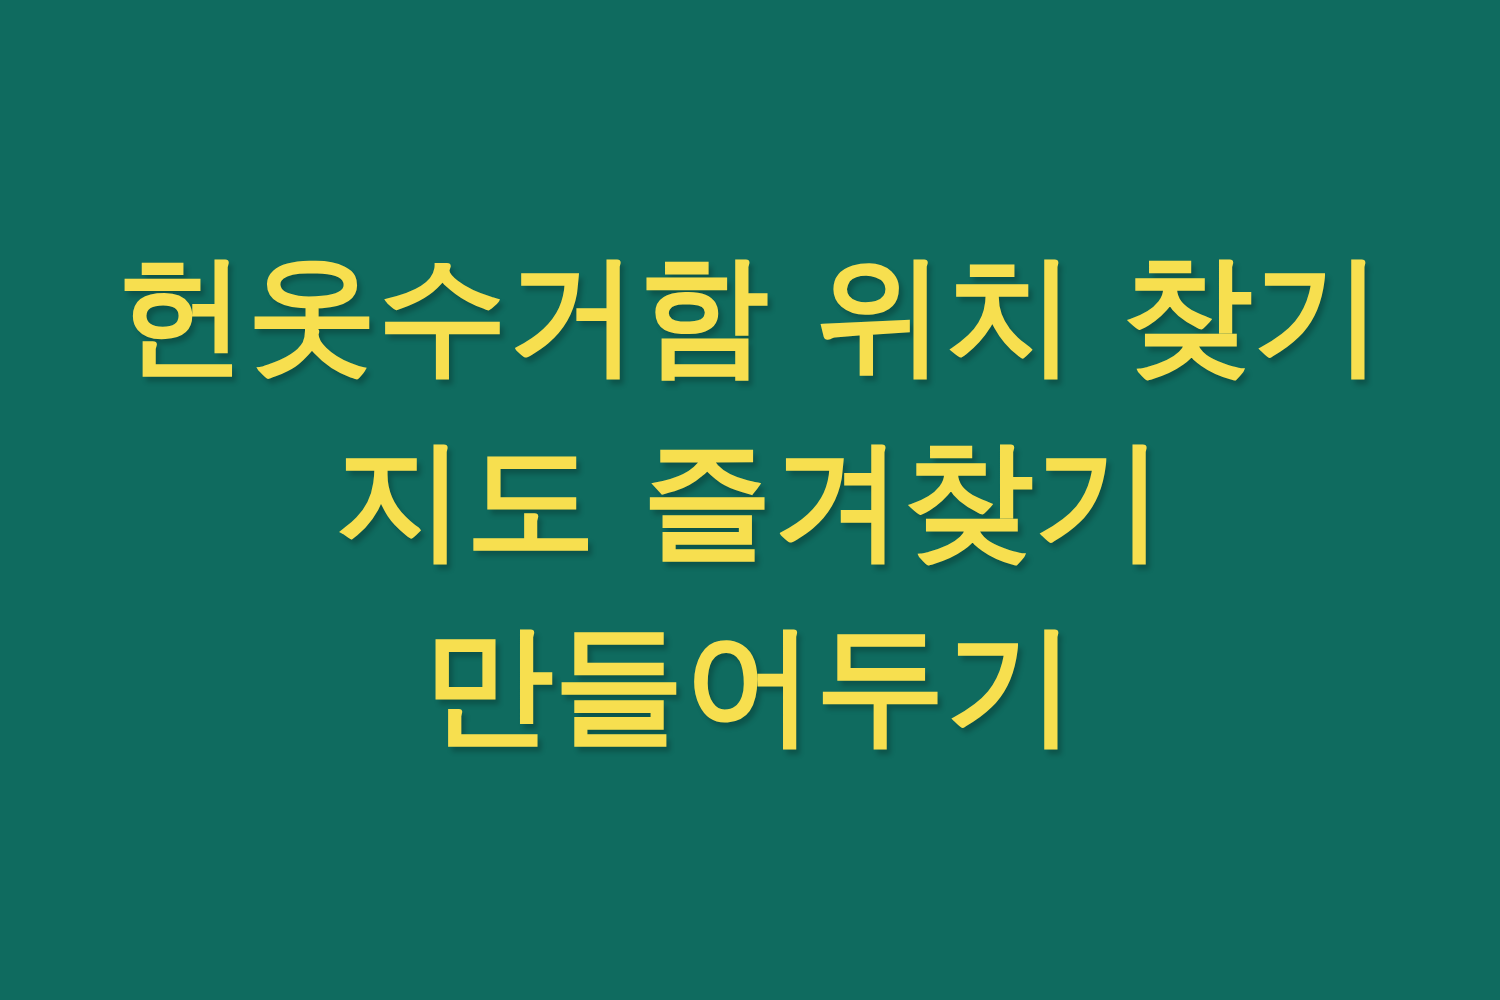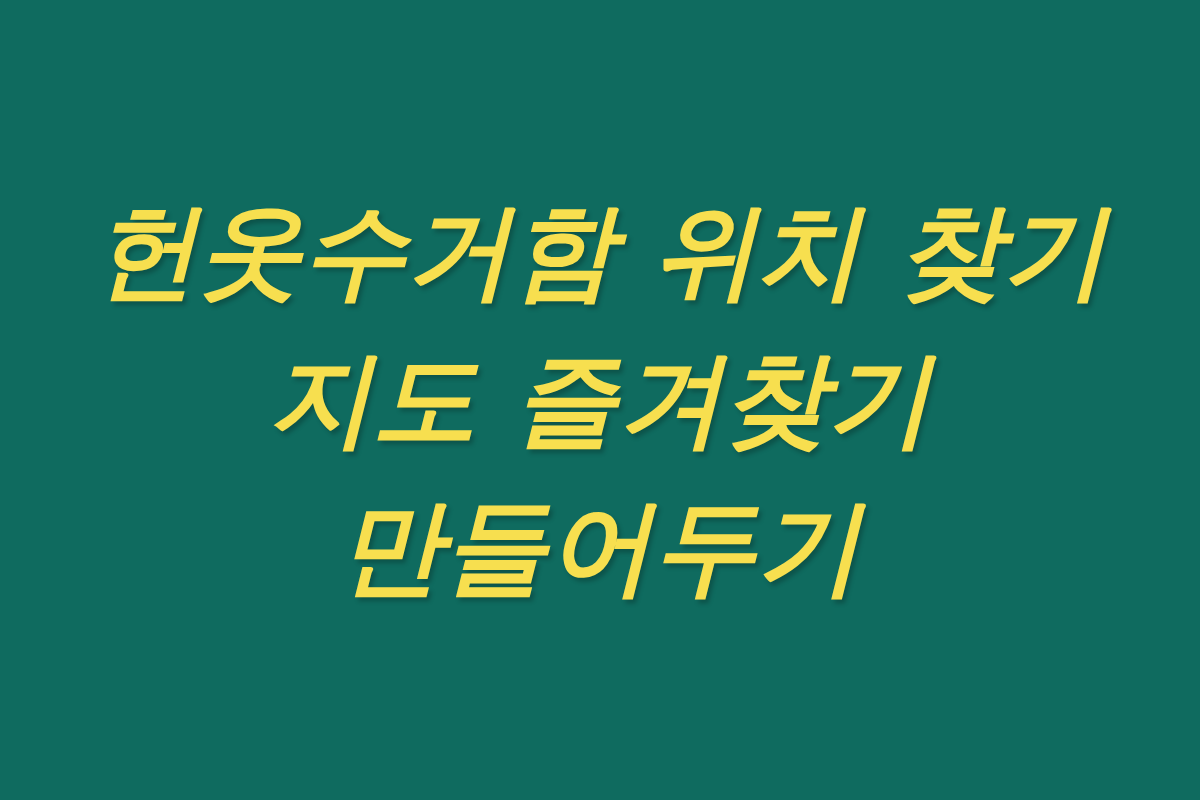--- a/index.html
+++ b/index.html
@@ -34,21 +34,20 @@
     text-align: center;
     font-family: "DejaVu Sans", "Liberation Sans", sans-serif;
     font-weight: 700;
     font-size: 104px;
     line-height: 1.42;
     letter-spacing: 0.5px;
     word-break: keep-all;
     overflow-wrap: break-word;
     color: #f7df4f; 
     text-shadow: 3px 4px 4px rgba(0, 0, 0, 0.22);
-    font-style: italic;
     -webkit-font-smoothing: antialiased;
   }
 </style>
 </head>
 <body>
 
 <div id="banner" style="background-color: rgb(15, 107, 95);">
   <h1 id="headline" style="color: rgb(247, 223, 79);">헌옷수거함 위치 찾기 지도 즐겨찾기 만들어두기</h1>
 </div>
 

